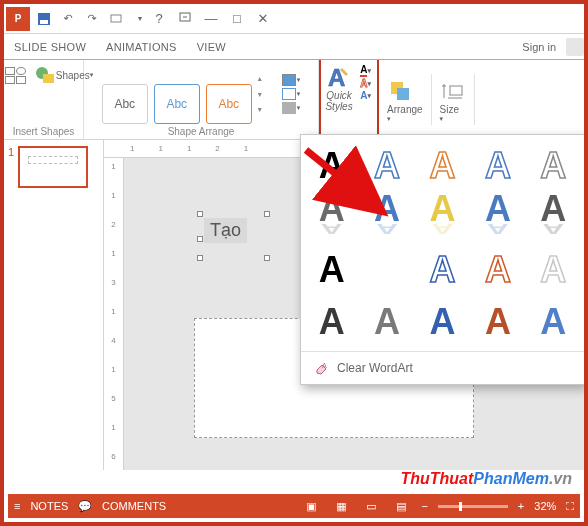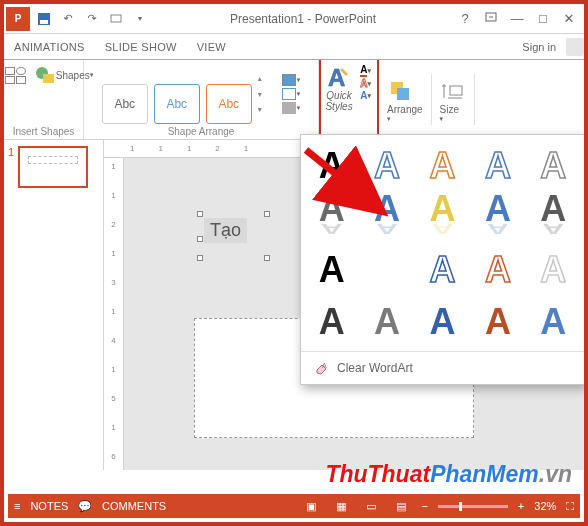--- a/index.html
+++ b/index.html
@@ -68,21 +68,21 @@
   .h-t{top:-3px;left:50%;} .h-b{bottom:-3px;left:50%;} .h-l{left:-3px;top:50%;} .h-r{right:-3px;top:50%;}
   .txt { background:#d9d9d9; padding:2px 6px; font-size:18px; color:#555; display:inline-block;}
 
   
   .status { position:absolute; bottom:4px; left:4px; right:4px; height:24px; background:#d24726; color:#fff; font-size:11px; display:flex; align-items:center; padding:0 6px; gap:10px;}
   .status .spacer { flex:1;}
   .viewbtn { width:20px; display:inline-flex; justify-content:center;}
   .zoom-slider { width:70px; height:3px; background:rgba(255,255,255,0.5); position:relative;}
   .zoom-slider::after { content:""; position:absolute; left:30%; top:-3px; width:3px; height:9px; background:#fff;}
 
-  .watermark { position:absolute; right:12px; bottom:34px; font-size:23px; font-weight:bold; font-style:italic; }
+  .watermark { position:absolute; right:12px; bottom:34px; font-size:16px; font-weight:bold; font-style:italic; }
   .watermark .red { color:#e11; }
   .watermark .blue { color:#2b7de1; }
   .watermark .gray { color:#888; font-style:italic;}
 
   .arrow { position:absolute; top:138px; left:294px; z-index:60; pointer-events:none;}
 </style>
 </head>
 <body>
 
 <div class="titlebar">
@@ -96,36 +96,35 @@
       </div>
     <div class="qat-item">↶</div>
     <div class="qat-item">↷</div>
     <div class="qat-item">
         <svg width="12" height="12">
           <rect x="1" y="2" width="10" height="7" fill="none" stroke="#888"></rect>
         </svg>
       </div>
     <div class="qat-item" style="font-size:8px;">▾</div>
   </div>
-  <div class="title">Presentation1 - PowerPoint</div>
   <div class="winbtns">
     <span>?</span>
     <span><svg width="12" height="12">
           <rect x="1" y="2" width="10" height="8" fill="none" stroke="#666"></rect>
           <line x1="4" y1="6" x2="8" y2="6" stroke="#666"></line>
         </svg></span>
     <span>—</span>
     <span>□</span>
     <span>✕</span>
   </div>
 </div>
 
 <div class="tabs">
+  <div class="tab">SLIDE SHOW</div>
   <div class="tab">ANIMATIONS</div>
-  <div class="tab">SLIDE SHOW</div>
   <div class="tab">VIEW</div>
   <div class="signin">Sign in</div>
   <div class="avatar"></div>
 </div>
 
 <div class="ribbon">
   <div class="group insert-shapes">
     <div style="display:flex; gap:4px; align-items:center;">
       <div class="shapes-row">
         <div class="tinyshape" style="border-radius:2px;"></div>

